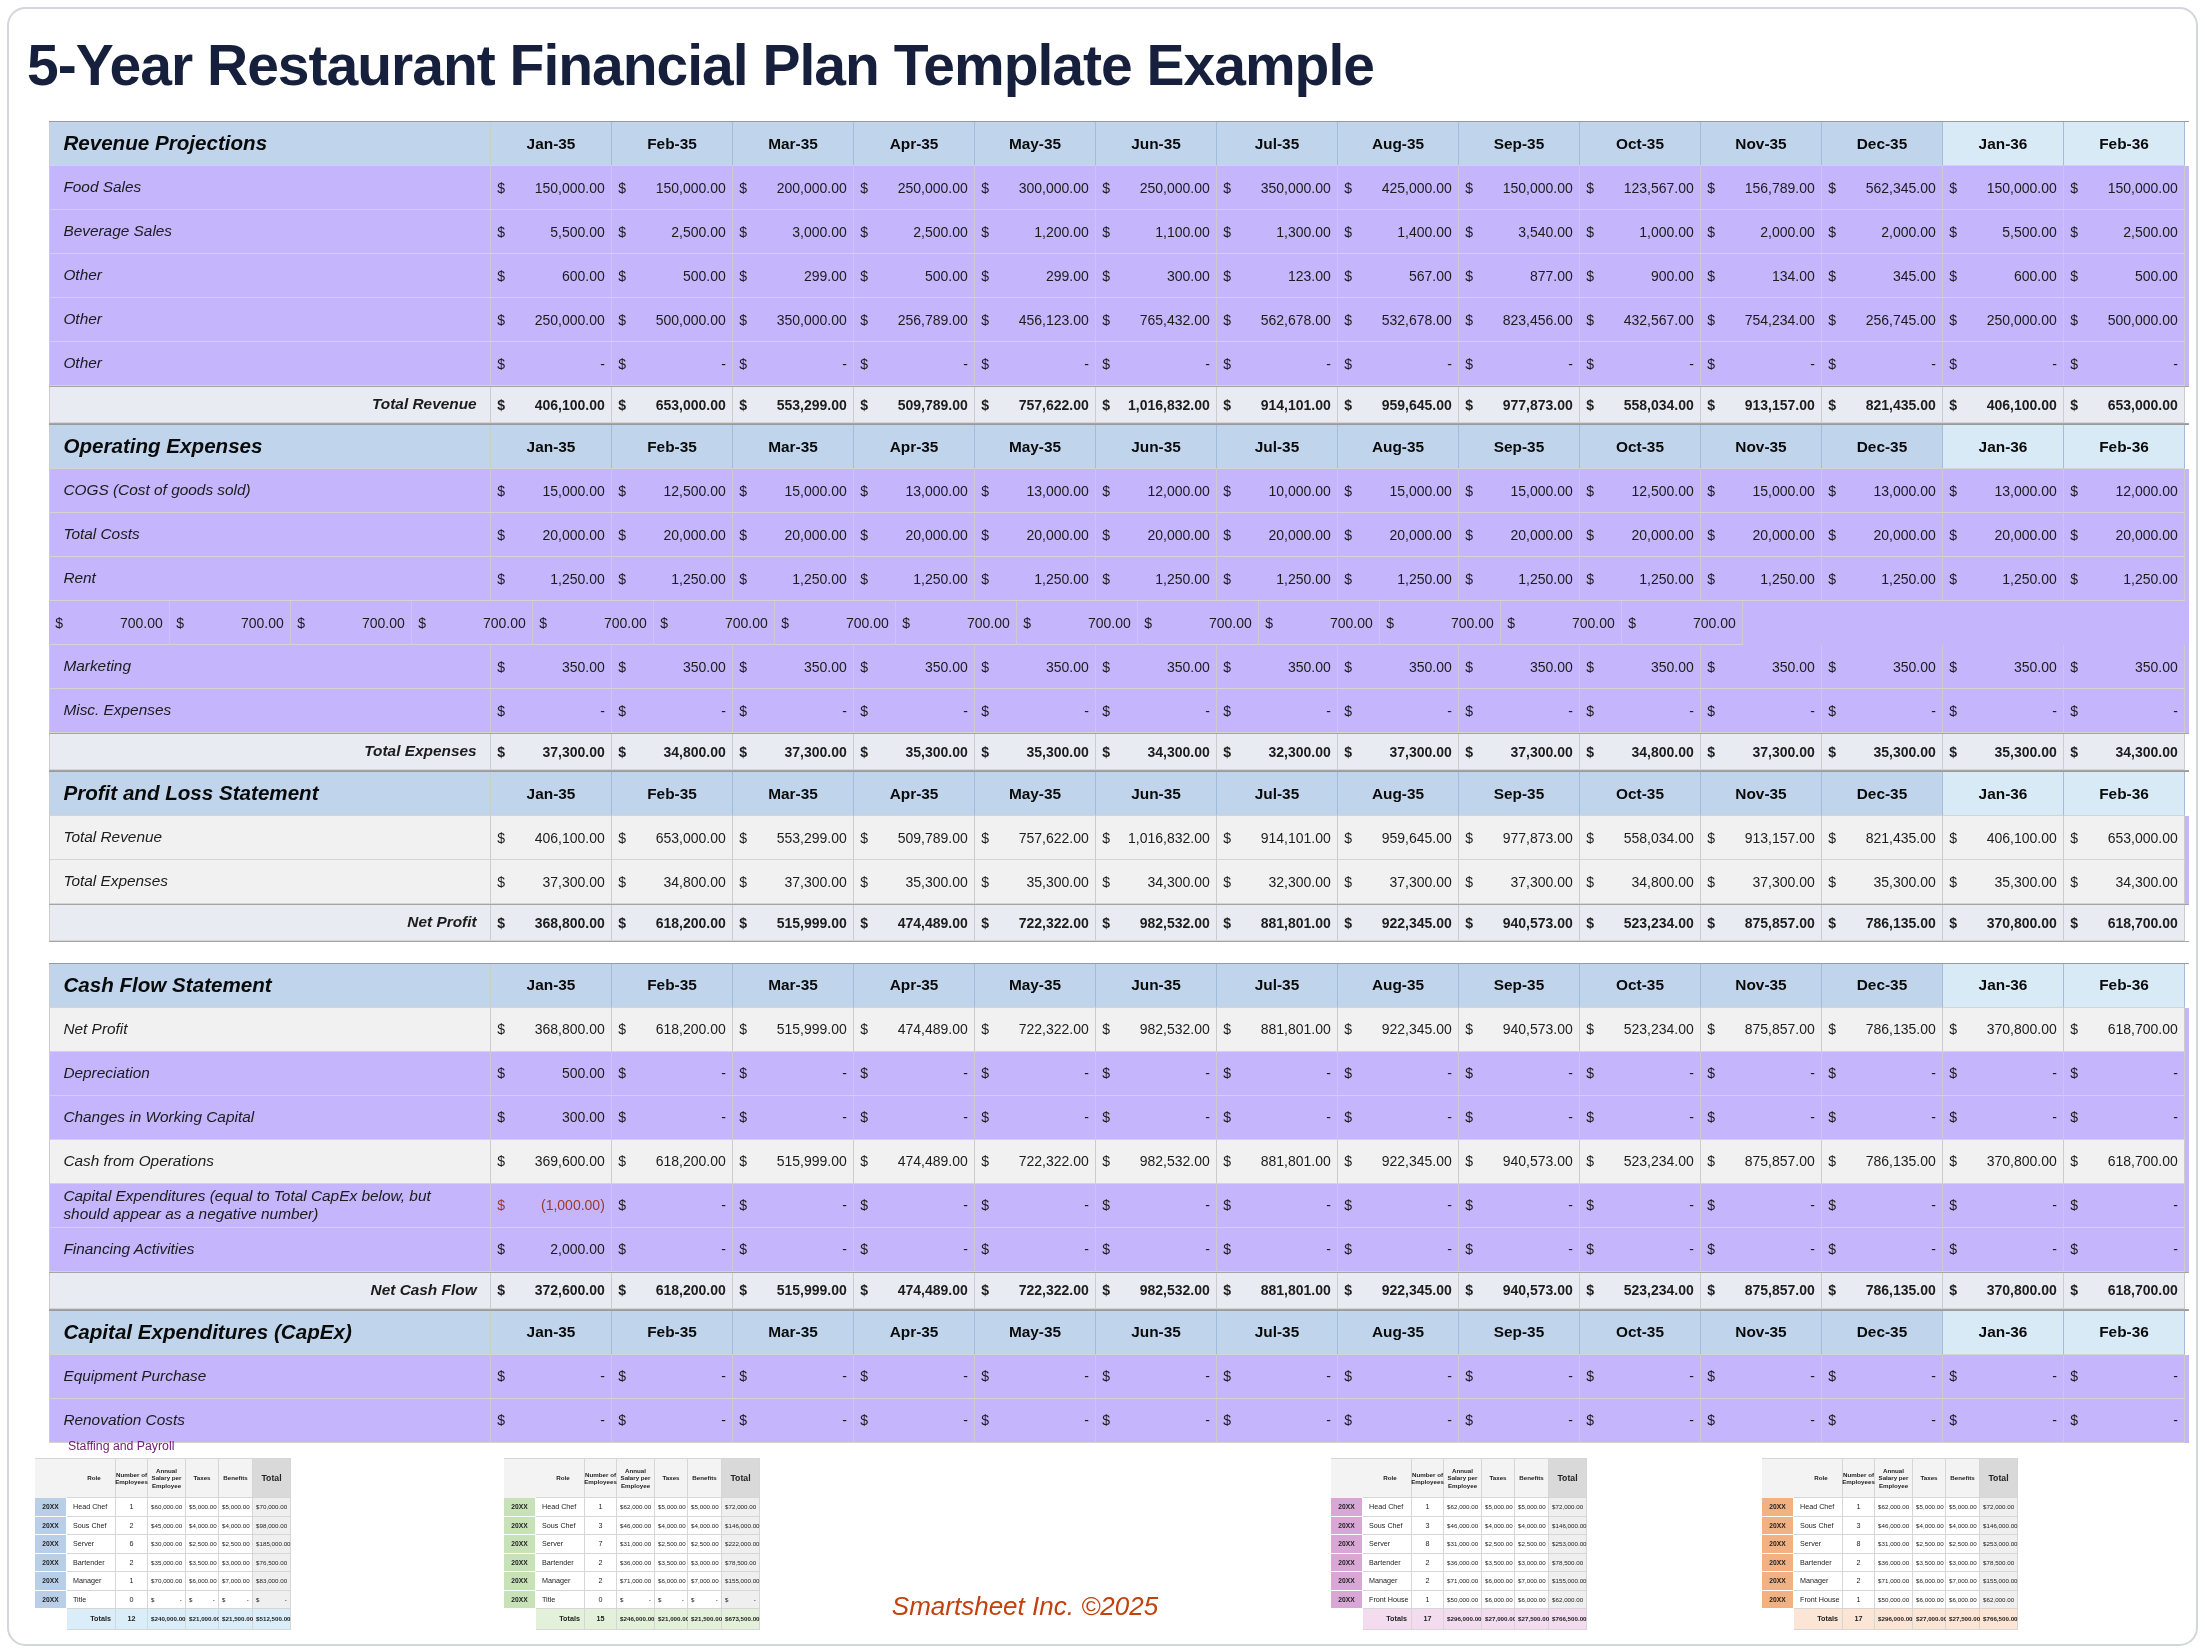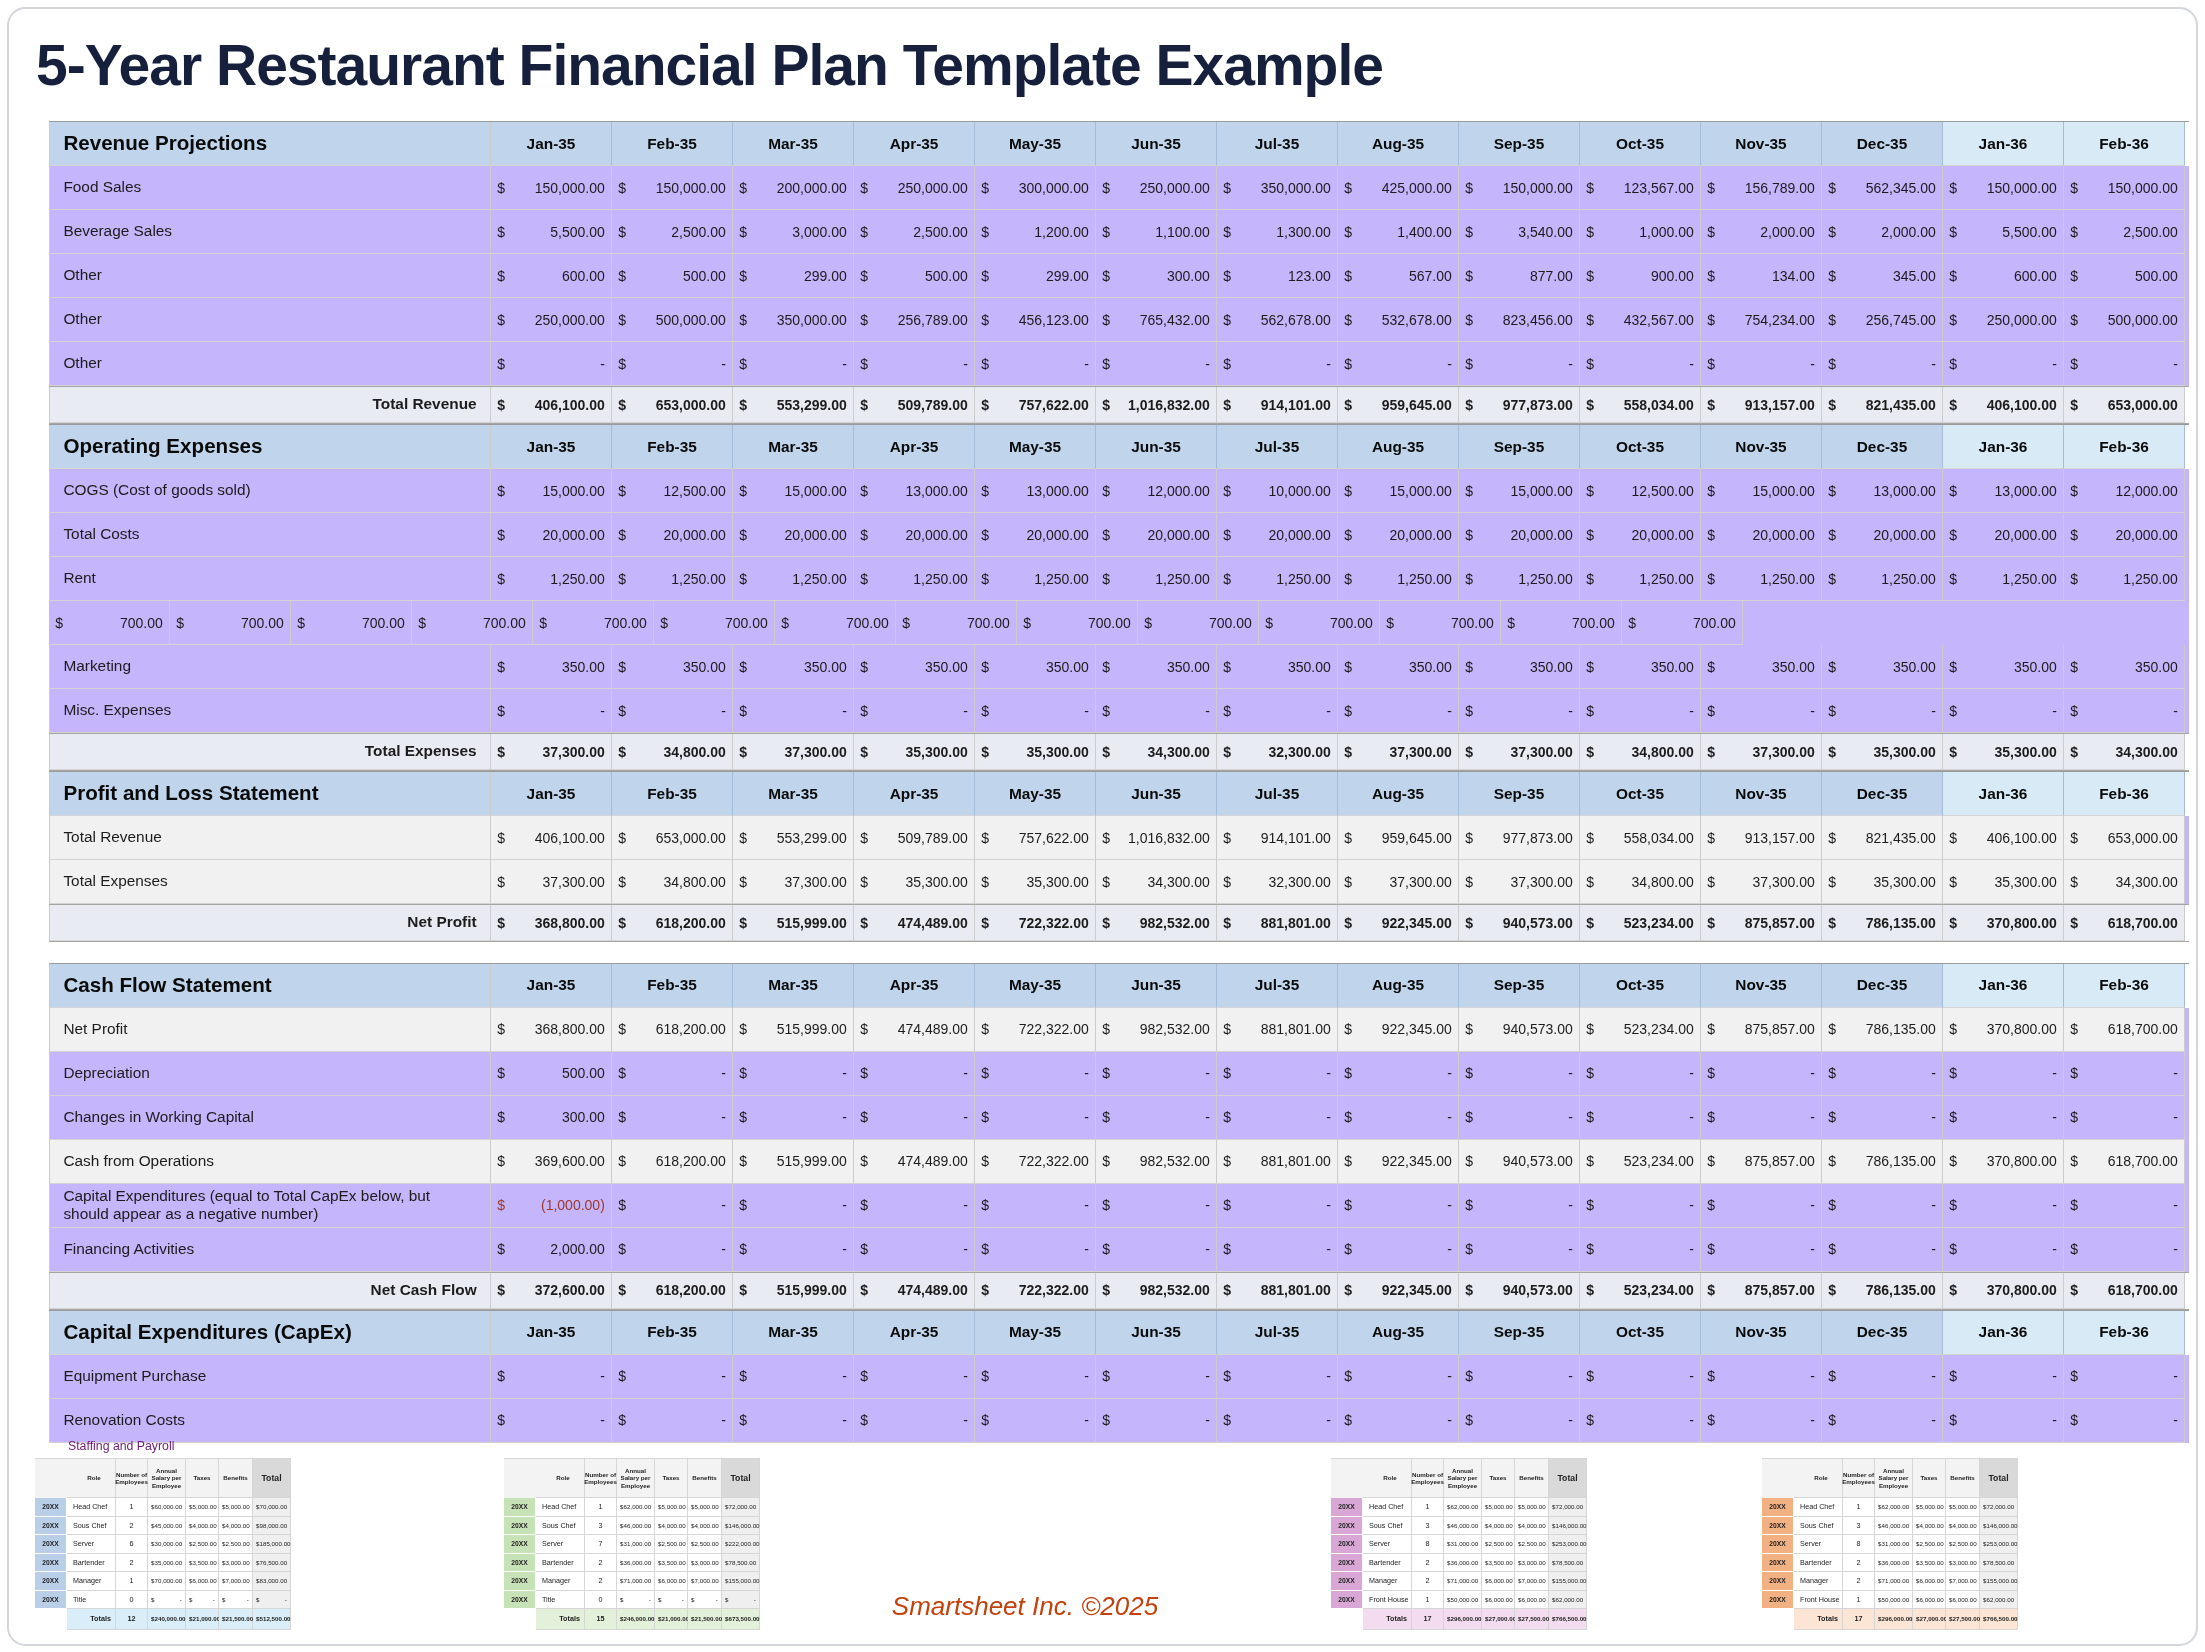--- a/index.html
+++ b/index.html
@@ -5,32 +5,33 @@
   html,body { margin:0; padding:0; background:#ffffff; }
   body {
     width:2205px; height:1653px; position:relative; overflow:hidden;
     font-family:"Liberation Sans", sans-serif;
   }
   .frame {
     position:absolute; inset:7.2px; border:2.1px solid #d3d6da; border-radius:18.5px;
     pointer-events:none;
   }
   .title {
-    position:absolute; left:36px; top:36px;
+    position:absolute; left:27px; top:36px;
     font-size:57px; font-weight:800; letter-spacing:-1px;
     color:#16203c; line-height:1.05; white-space:nowrap;
   }
   
   #main-table { position:absolute; left:49px; top:121px; width:2140px; }
   .trow { display:flex; }
   .cell { box-sizing:border-box; border-right:0.5px solid #cccccc; border-bottom:0.5px solid #d4d4d4; }
   .label-cell {
     width:442px; flex:none; display:flex; align-items:center;
     padding:0 13.4px; font-size:15.4px; color:#1c1c1c; border-left:0.5px solid #cccccc;
     line-height:1.2;
+    font-style:italic;
   }
   .m-cell {
     width:121px; flex:none; display:flex; align-items:center;
     padding:0 6.2px; font-size:14px; color:#1c1c1c;
   }
   .sec-header { height:44px; border-top:1px solid #9b9b9b; }
   .sec-header .label-cell { font-weight:700; font-size:20.6px; color:#0a0a0a; background:#c0d5ec; }
   .sec-header .m-cell {
     justify-content:center; font-weight:700; font-size:15.4px; background:#c0d5ec;
     border-right:0.5px solid #a3bdd9; color:#0a0a0a;

